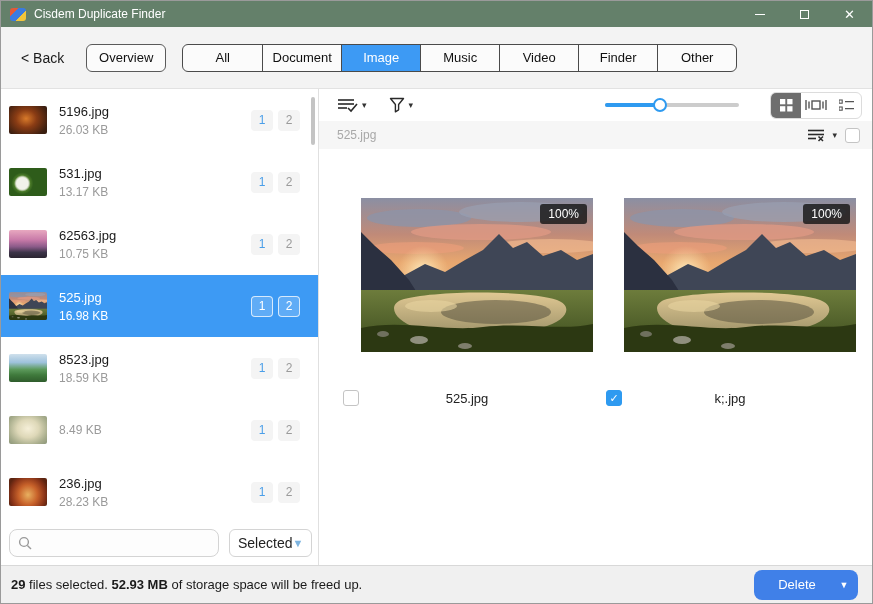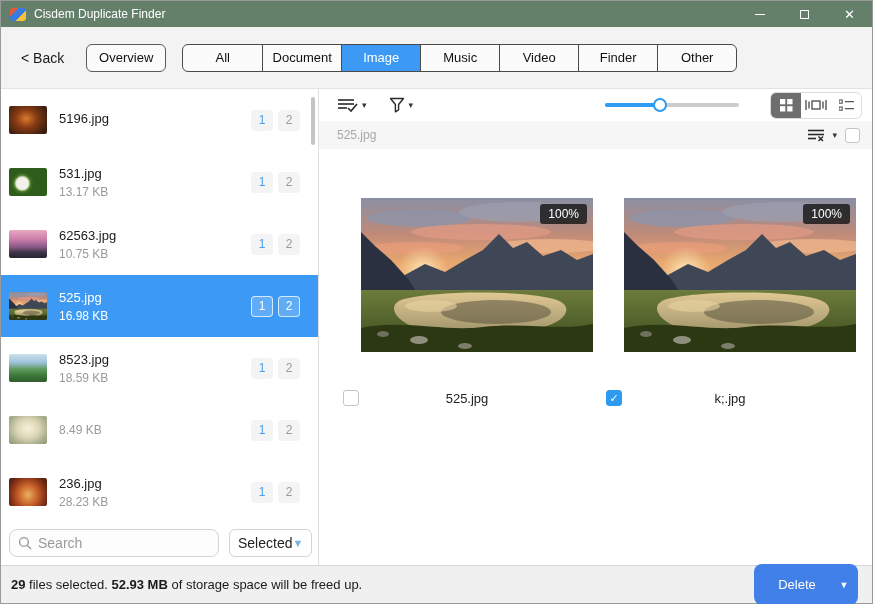--- a/index.html
+++ b/index.html
@@ -129,21 +129,21 @@
   .checkbox.checked { background: #2e9af0; border-color: #2e9af0; color: #fff; font-size: 11px; line-height: 1; }
   .checkbox-sm { width: 15px; height: 15px; }
 
   
   .statusbar {
     height: 38px; flex: 0 0 auto; background: #f0f0f0; border-top: 1px solid #d8d8d8;
     display: flex; align-items: center; padding: 0 14px 0 10px; font-size: 13px; color: #1a1a1a;
   }
   .status-text b { font-weight: 700; }
   .delete-btn {
-    margin-left: auto; width: 104px; height: 41px; border-radius: 8px; background: #4080e8; color: #fff;
+    margin-left: auto; width: 104px; height: 30px; border-radius: 8px; background: #4080e8; color: #fff;
     display: flex; align-items: center; font-size: 13px;
   }
   .delete-label { flex: 1 1 auto; text-align: center; padding-left: 10px; }
   .delete-caret { width: 28px; text-align: center; font-size: 9px; }
 </style>
 </head>
 <body>
 
 <svg width="0" height="0" style="position:absolute" aria-hidden="true">
   <defs>
@@ -221,20 +221,21 @@
 
   <div class="body">
 
     <div class="sidebar">
       <div class="file-list">
 
         <div class="file-row">
           <div class="thumb t-autumn-forest"></div>
           <div class="file-info">
             <div class="file-name">5196.jpg</div>
+            <div class="file-size">26.03 KB</div>
           </div>
           <div class="count-badges">
             <div class="count-badge c1">1</div>
             <div class="count-badge c2">2</div>
           </div>
         </div>
 
         <div class="file-row">
           <div class="thumb t-dandelion"></div>
           <div class="file-info">
@@ -312,21 +313,20 @@
 
       </div>
       <div class="v-scrollbar"></div>
 
       <div class="search-row">
         <div class="search-box">
           <svg width="14" height="14" viewBox="0 0 14 14">
             <circle cx="6" cy="6" r="4.4" fill="none" stroke="#9a9a9a" stroke-width="1.4"></circle>
             <line x1="9.4" y1="9.4" x2="13" y2="13" stroke="#9a9a9a" stroke-width="1.4"></line>
           </svg>
-          <input class="search-input" type="text" placeholder="Search" style="">
         </div>
         <div class="select-dropdown">
           <span>Selected</span>
           <span class="select-chevron">▼</span>
         </div>
       </div>
     </div>
 
     <div class="main">
       <div class="toolbar">

